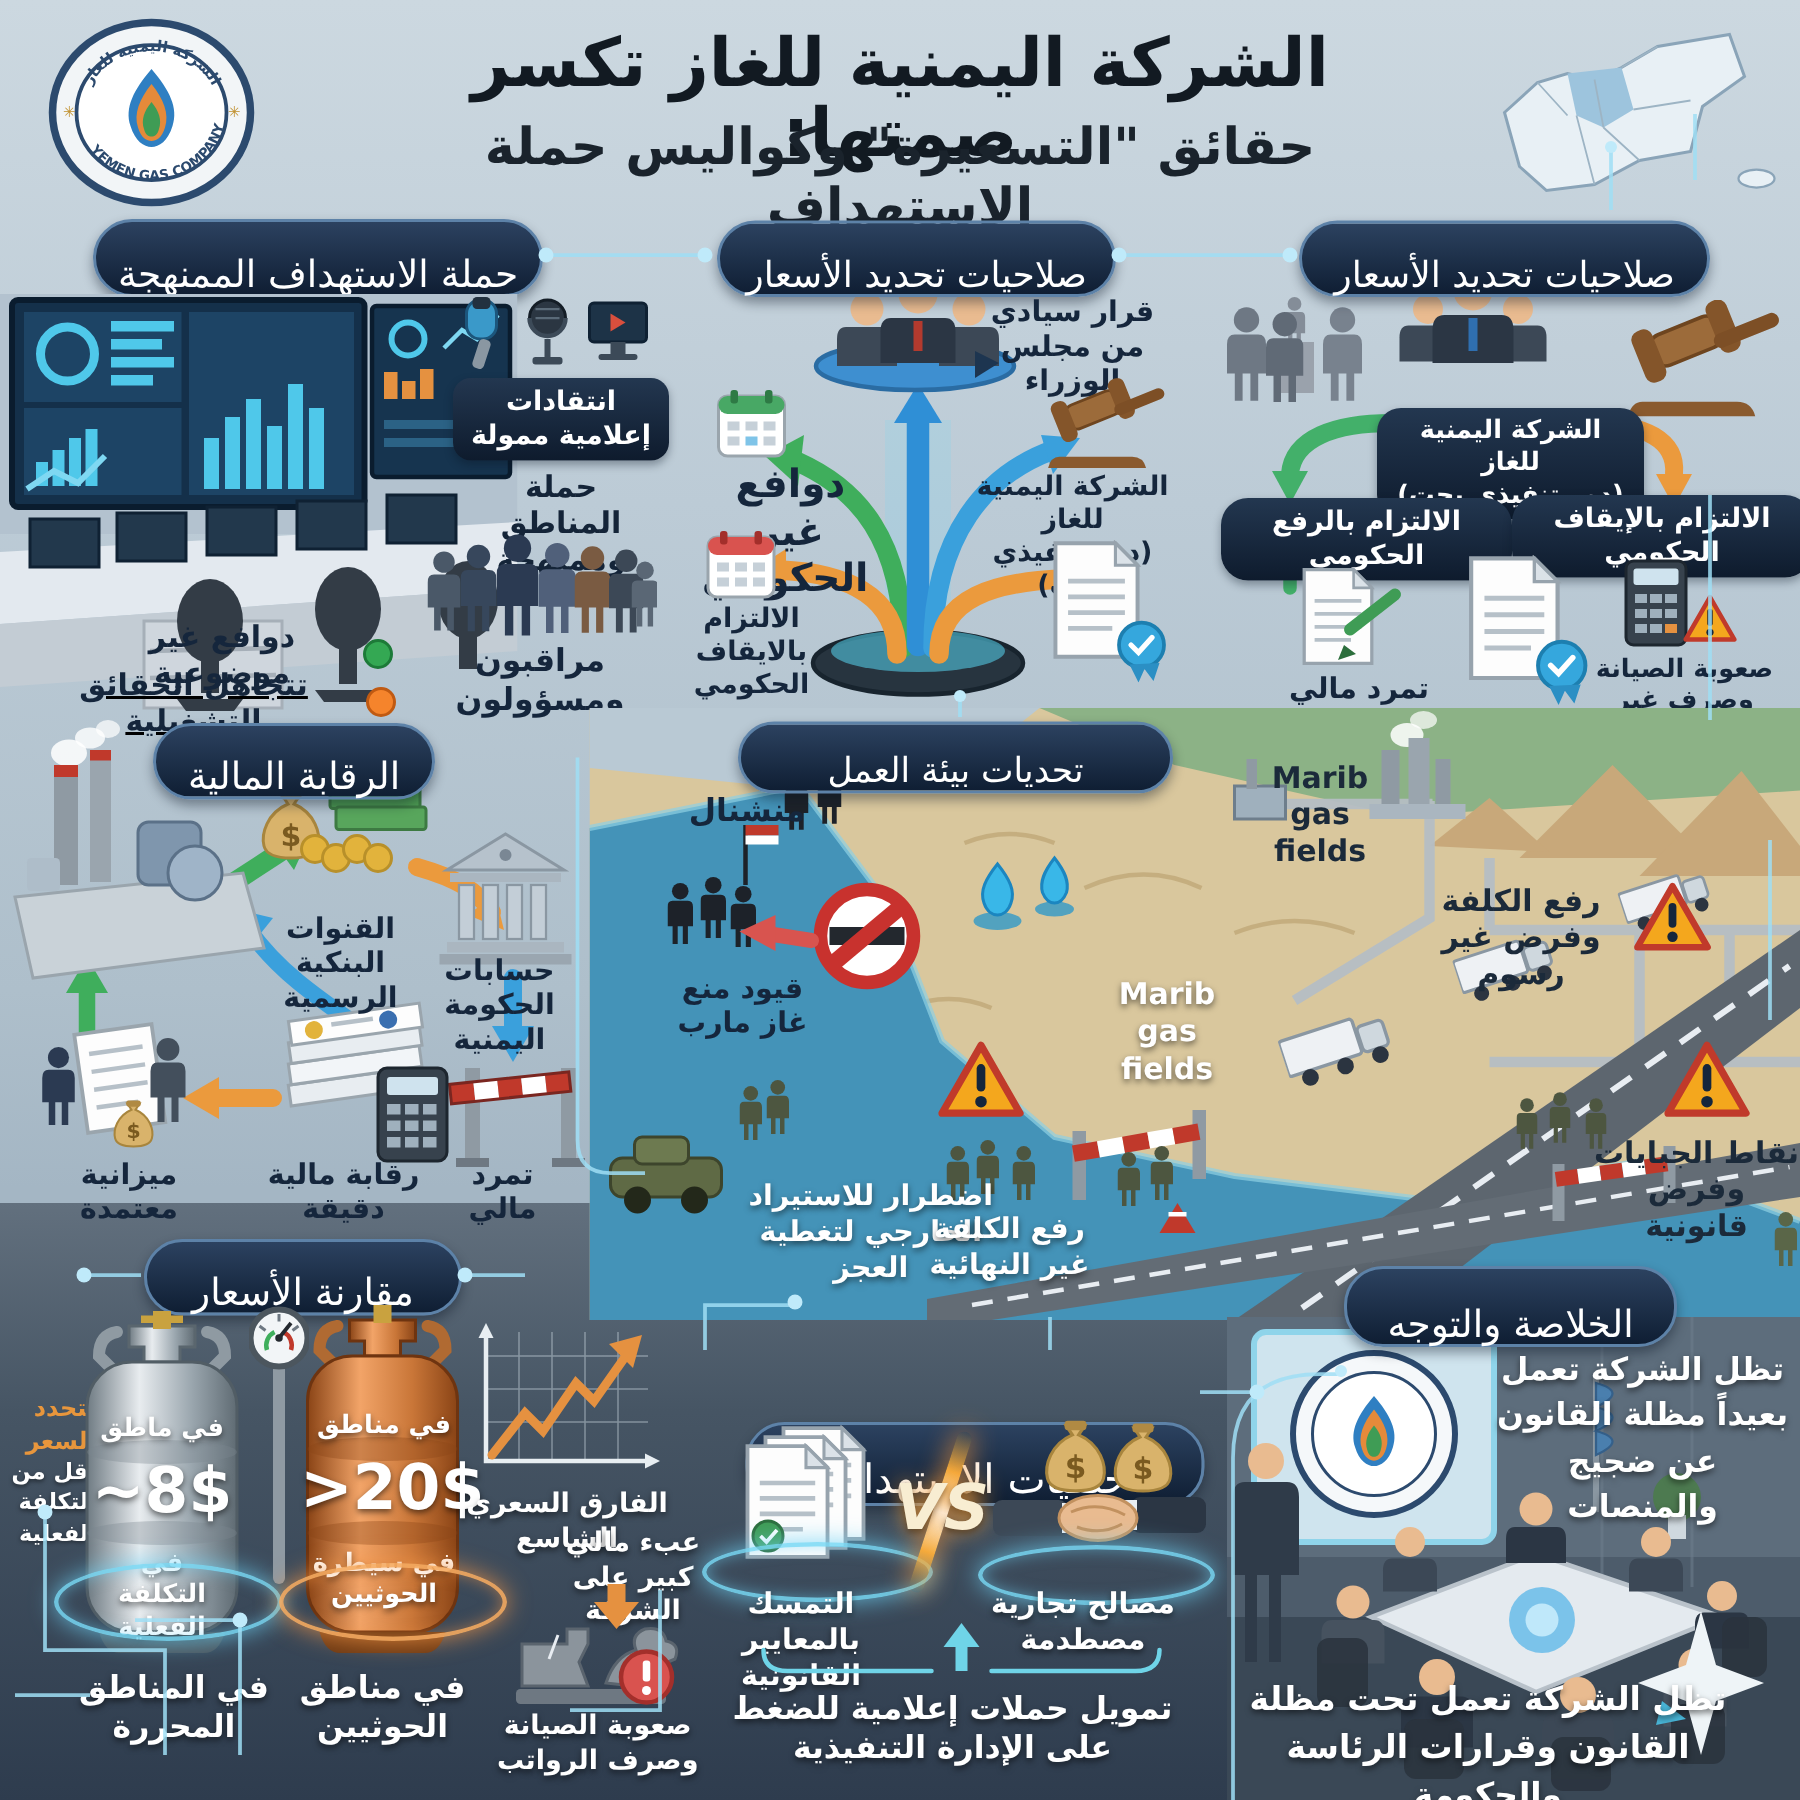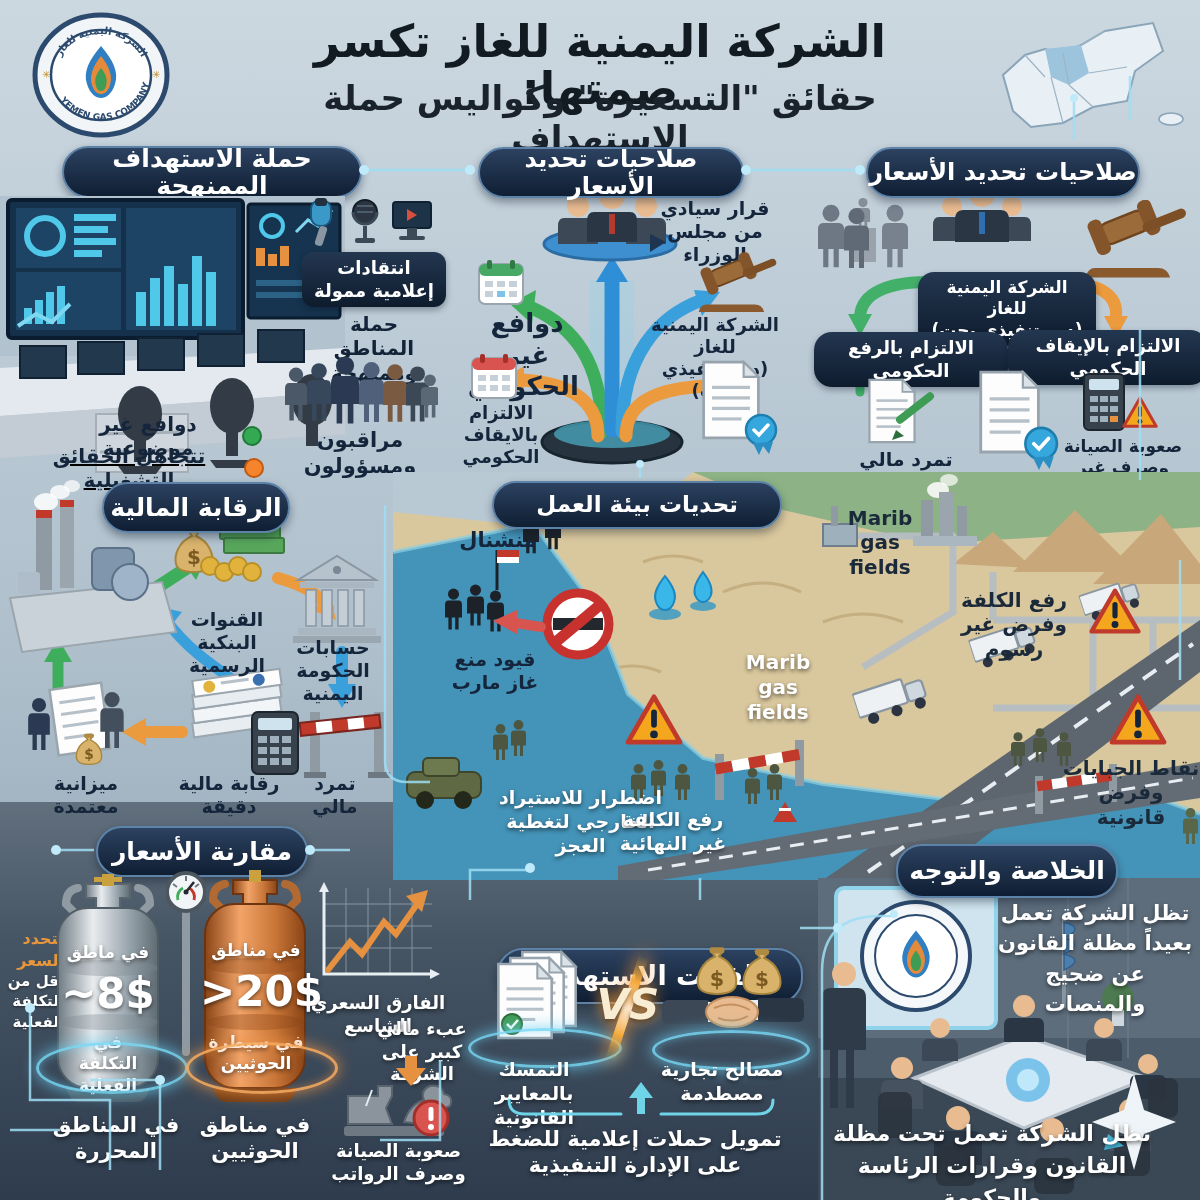--- a/index.html
+++ b/index.html
@@ -1,20 +1,20 @@
 <!DOCTYPE html>
 <html lang="ar"><head>
 <meta charset="utf-8">
 <style>
   html,body{margin:0;padding:0;background:#8fa2b0;font-family:"DejaVu Sans",sans-serif;}
   #canvas{position:relative;width:1200px;height:1200px;overflow:hidden;
     background:linear-gradient(180deg,#ccd8e0 0%,#bccbd6 28%,#aebfcb 55%,#a4b6c4 66%);}
   .abs{position:absolute;}
   .pill{background:linear-gradient(180deg,#2c4260,#0f1e33);border:2px solid #5d82a8;border-radius:26px;
-    color:#fff;font-weight:bold;display:flex;align-items:center;justify-content:center;text-align:center;
+    color:#fff;font-weight:normal;display:flex;align-items:flex-end;justify-content:center;text-align:center;
     box-shadow:0 4px 8px rgba(10,20,35,.4);line-height:1.1;}
   .spill{background:linear-gradient(180deg,#233750,#0e1b2d);border-radius:12px;color:#fff;font-weight:bold;
     text-align:center;padding:5px 7px;line-height:1.25;box-shadow:0 3px 6px rgba(10,20,35,.35);}
   .dlbl{color:#15263c;font-weight:bold;text-align:center;line-height:1.22;}
   .wlbl{color:#fff;font-weight:bold;text-align:center;line-height:1.25;text-shadow:0 2px 4px rgba(0,0,0,.55);}
   .glowring{border:3px solid rgba(120,216,245,.85);border-radius:50%;box-shadow:0 0 16px rgba(110,210,245,.8),inset 0 0 10px rgba(110,210,245,.5);}
   .glowring.orange{border-color:rgba(245,170,95,.9);box-shadow:0 0 16px rgba(245,150,70,.8),inset 0 0 10px rgba(245,150,70,.5);}
   .dot{width:16px;height:16px;border-radius:50%;display:inline-block;flex:0 0 auto;}
   .bullet{display:flex;align-items:center;gap:8px;flex-direction:row;}
   svg{display:block;}

